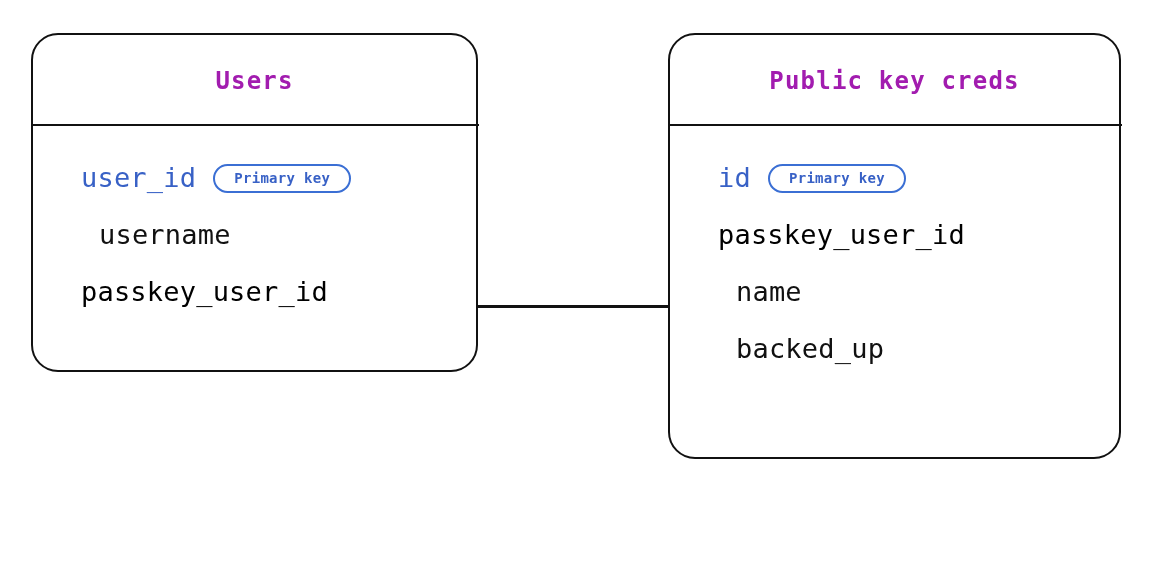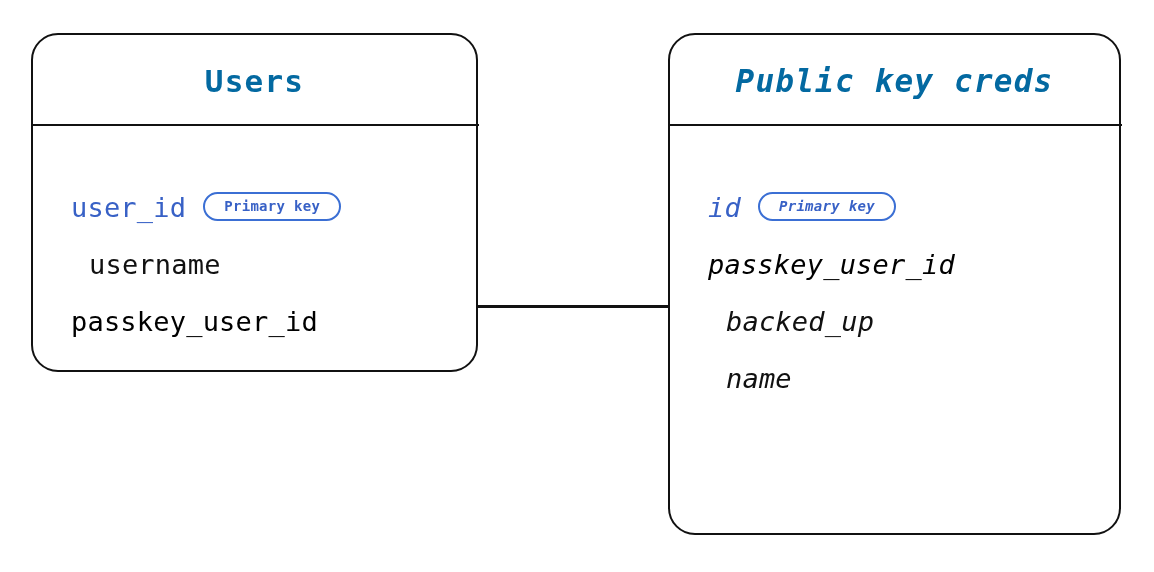--- a/index.html
+++ b/index.html
@@ -38,42 +38,42 @@
     position: relative;
     height: 91px;
     display: flex;
     align-items: center;
     justify-content: center;
     box-sizing: border-box;
   }
   .entity-title {
     font-family: "DejaVu Sans Mono", "Liberation Mono", monospace;
     font-weight: bold;
-    font-size: 31px;
+    font-size: 24px;
     letter-spacing: 1.2px;
-    color: #0369a1;
+    color: #a21caf;
     white-space: nowrap;
   }
   .entity-divider {
     position: absolute;
     left: -2.5px;
     right: -2.5px;
     bottom: 0;
     height: 2.5px;
     background: #111111;
   }
   .entity-fields {
     padding: 38px 0 0 0;
     box-sizing: border-box;
   }
   .field-row {
     height: 57px;
     display: flex;
-    align-items: flex-end;
-    padding-left: 38px;
+    align-items: flex-start;
+    padding-left: 48px;
     box-sizing: border-box;
   }
   .field-name {
     font-family: "DejaVu Sans Mono", "Liberation Mono", monospace;
     font-size: 27px;
     letter-spacing: 0.2px;
     color: #111111;
     white-space: nowrap;
     line-height: 1;
   }
@@ -118,36 +118,36 @@
             <span class="badge">Primary key</span>
           </div>
           <div class="field-row">
             <span class="field-name plain">username</span>
           </div>
           <div class="field-row">
             <span class="field-name fk">passkey_user_id</span>
           </div>
         </div>
       </div>
-      <div class="entity" style="left: 668px; top: 33px; width: 453px; height: 502px; font-style: italic;">
+      <div class="entity" style="left: 668px; top: 33px; width: 453px; height: 426px;">
         <div class="entity-header">
           <div class="entity-title">Public key creds</div>
           <div class="entity-divider"></div>
         </div>
         <div class="entity-fields">
           <div class="field-row">
             <span class="field-name pk">id</span>
             <span class="badge">Primary key</span>
           </div>
           <div class="field-row">
             <span class="field-name fk">passkey_user_id</span>
           </div>
           <div class="field-row">
-            <span class="field-name plain">backed_up</span>
+            <span class="field-name plain">name</span>
           </div>
           <div class="field-row">
-            <span class="field-name plain">name</span>
+            <span class="field-name plain">backed_up</span>
           </div>
         </div>
       </div>
     </div>
 
 </div>
 
 </body></html>

